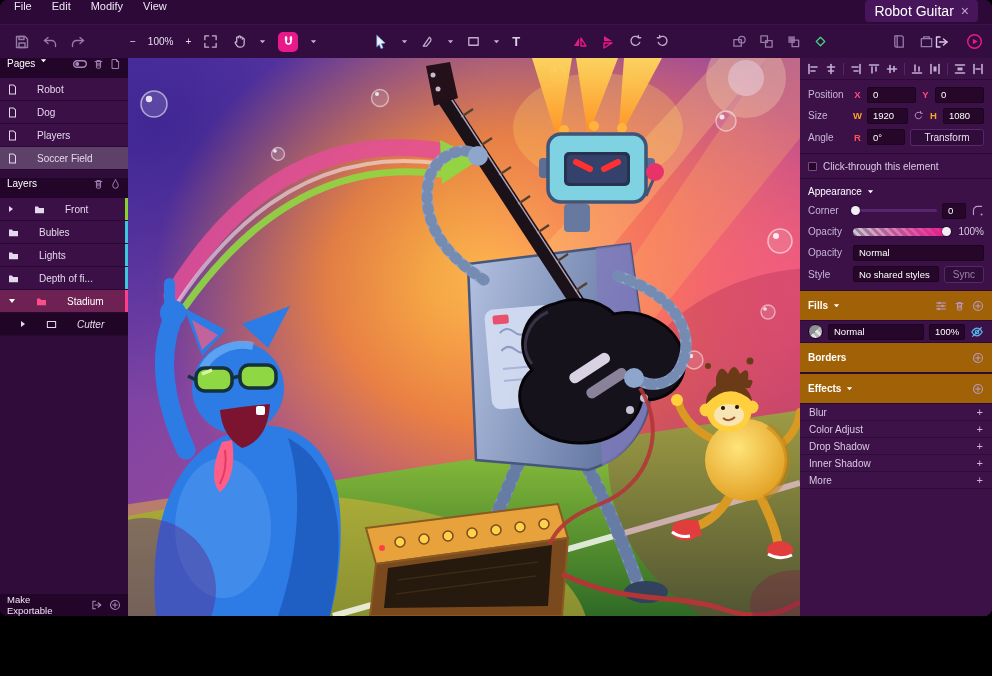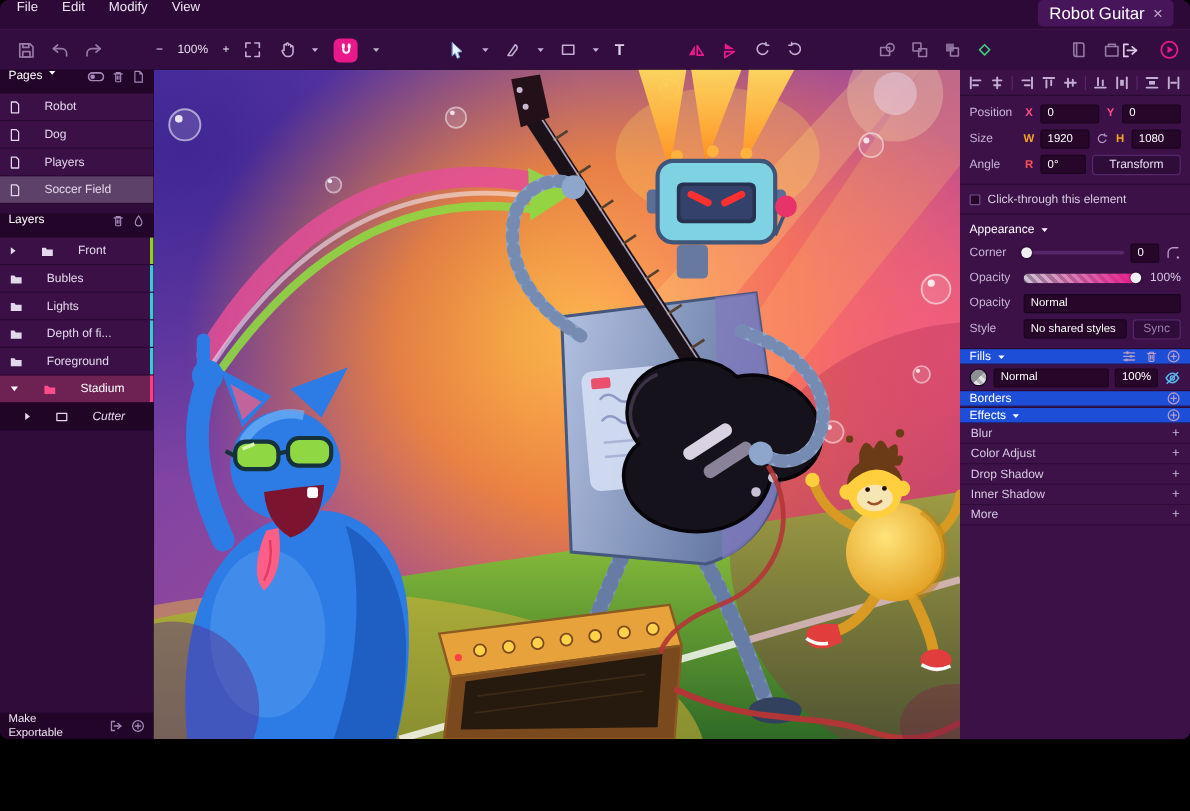--- a/index.html
+++ b/index.html
@@ -46,21 +46,21 @@
   .align-row { flex:0 0 22px; display:flex; align-items:center; padding:0 7px; gap:6px; border-bottom:1px solid #2c0a36; color:#c3aed2; }
   .vd { width:1px; height:12px; background:#57276b; }
   .irow { display:flex; align-items:center; gap:5px; padding:2.5px 8px; min-height:21px; }
   .ilabel { flex:0 0 40px; color:#c8b4d6; }
   .axis { width:9px; text-align:center; font-weight:bold; font-size:9.5px; }
   .ibox { height:16px; background:#260729; border:1px solid #1a041f; border-radius:2px; color:#fff; display:flex; align-items:center; padding:0 5px; font-size:9.5px; }
   .ibox.grow { flex:1; }
   .btn { height:17px; background:#2f0c3a; border:1px solid #57276b; border-radius:3px; color:#e8def0; display:flex; align-items:center; justify-content:center; font-size:10px; padding:0 8px; }
   .btn.grow { flex:1; }
   .btn.dim2 { color:#9d82ae; }
-  .sect { display:flex; align-items:center; gap:5px; padding:0 8px; height:14px; color:#fff; border-top:1px solid #2c0a36; border-bottom:1px solid #2c0a36; background:#1d4ed8; }
+  .sect { display:flex; align-items:center; gap:5px; padding:0 8px; height:31px; color:#fff; border-top:1px solid #2c0a36; border-bottom:1px solid #2c0a36; background:#a16207;font-weight:bold; }
   .sect .sp { margin-left:auto; display:flex; gap:7px; align-items:center; color:#b79ac6; }
   .ct-row { display:flex; align-items:center; gap:6px; padding:12px 8px; height:22px; border-top:1px solid #2c0a36; border-bottom:1px solid #2c0a36; margin-top:5px; }
   .checkbox { width:9px; height:9px; background:#260729; border:1px solid #7a4a8a; border-radius:1px; }
   .slider { flex:1; height:3px; background:#57276b; border-radius:2px; position:relative; }
   .knob { width:9px; height:9px; border-radius:50%; background:#f2eef5; position:absolute; top:-3px; box-shadow:0 0 2px #000; }
   .op-track { flex:1; height:8px; border-radius:4px; position:relative;
     background-image:linear-gradient(90deg, rgba(233,25,140,0), #e9198c),
     repeating-linear-gradient(45deg, #978ba0 0 3px, #cfc6d4 3px 6px); }
   .op-knob { width:9px; height:9px; border-radius:50%; background:#f2eef5; position:absolute; top:-1px; right:-2px; box-shadow:0 0 2px #000; }
   .swatch { width:15px; height:15px; border-radius:50%; border:1px solid #14031a;
@@ -346,27 +346,20 @@
             <path d="M1,2 h4 l1.5,2 H13 V11 H1 Z" fill="currentColor" stroke="none"></path>
           </svg>
         <span>Lights</span>
         <span class="stripe" style="background-color: rgb(60, 200, 220);"></span>
       </div>
       <div class="prow lrow">
         <svg class="ic" width="11" height="9" viewBox="0 0 14 12">
             <path d="M1,2 h4 l1.5,2 H13 V11 H1 Z" fill="currentColor" stroke="none"></path>
           </svg>
         <span>Depth of fi...</span>
-        <span class="stripe" style="background-color: rgb(60, 200, 220);"></span>
-      </div>
-      <div class="prow lrow">
-        <svg class="ic" width="11" height="9" viewBox="0 0 14 12">
-            <path d="M1,2 h4 l1.5,2 H13 V11 H1 Z" fill="currentColor" stroke="none"></path>
-          </svg>
-        <span>Foreground</span>
         <span class="stripe" style="background-color: rgb(60, 200, 220);"></span>
       </div>
       <div class="prow lrow sel">
         <svg class="ic" width="8" height="6" viewBox="0 0 8 6">
             <polygon points="1,1 7,1 4,5" fill="#fff" stroke="none"></polygon>
           </svg>
         <svg class="ic" width="11" height="9" viewBox="0 0 14 12" style="color:#ff4d8a">
             <path d="M1,2 h4 l1.5,2 H13 V11 H1 Z" fill="currentColor" stroke="none"></path>
           </svg>
         <span style="color:#fff">Stadium</span>

